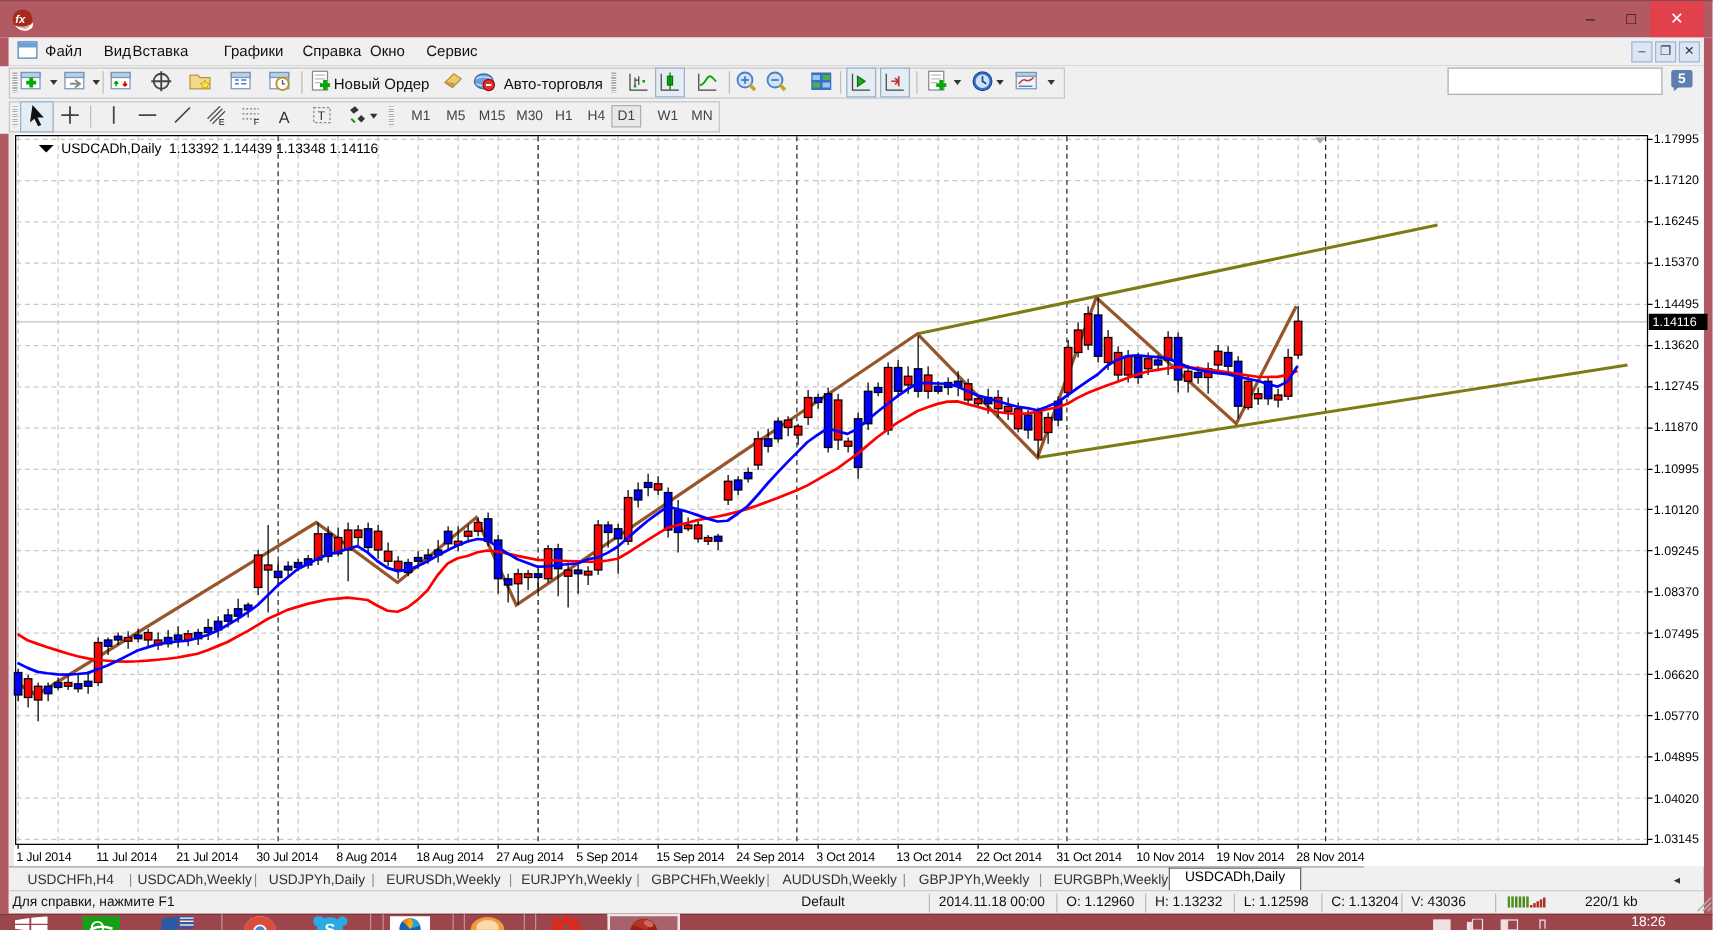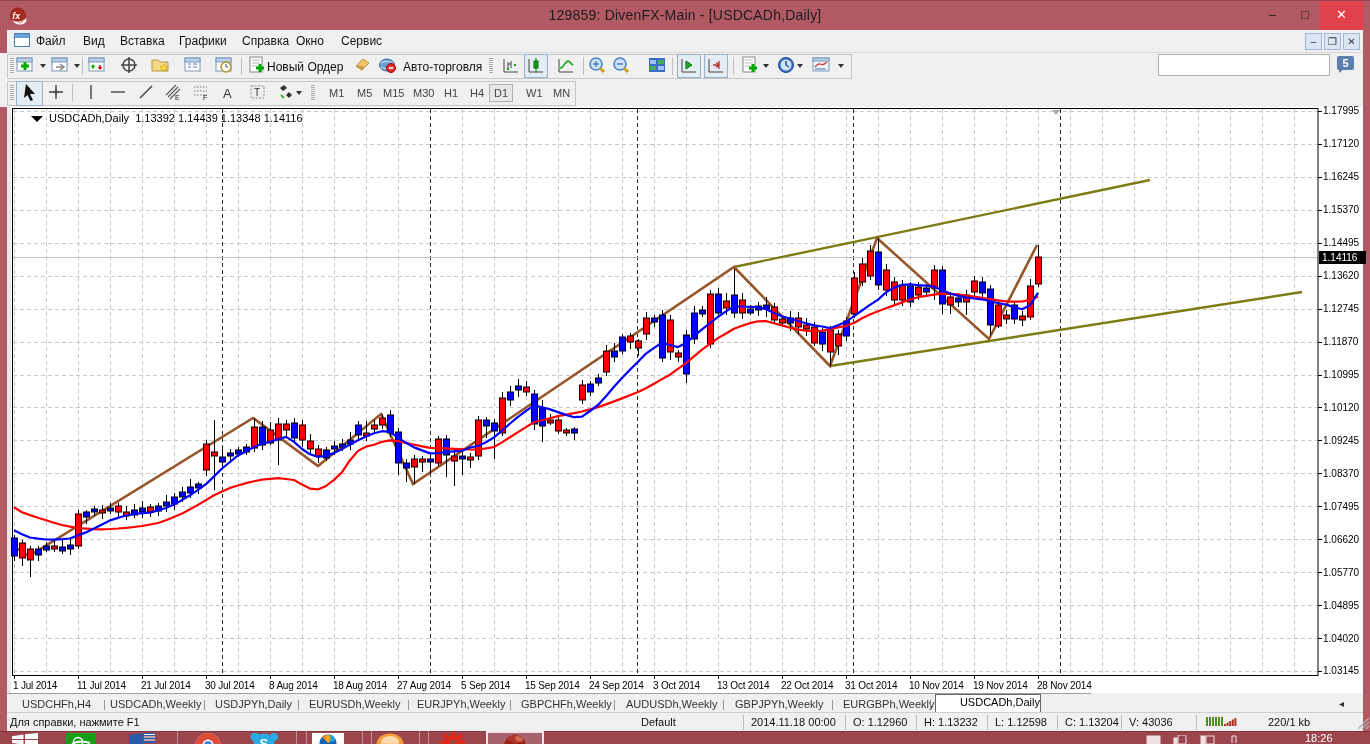--- a/index.html
+++ b/index.html
@@ -19,50 +19,49 @@
 .grip{top:5px;width:4px;height:16px;background-image:repeating-linear-gradient(180deg,#aaa 0 1px,#f4f4f4 1px 2px)}
 .sep{top:4px;width:1px;height:18px;background:#c0c0c0}
 .tf{font-size:11px;color:#444;top:7px}
 .tf-on{border:1px solid #b0b0b0;background:#e8e8e8;padding:2px 4px;top:4px}
 .ddarrow{width:0;height:0;border-left:3px solid transparent;border-right:3px solid transparent;border-top:4px solid #333;top:11px}
 #searchbox{left:1158px;top:1px;width:172px;height:22px;background:#fff;border:1px solid #b0b0b0}
 #gray-top{left:7px;top:107px;width:1356px;height:586px;background:#e9e9e9}
 #tabsbar{left:7px;top:693px;width:1084px;height:19px;background:#f0f0f0;border-top:1px solid #a0a0a0}
 .tab{font-size:11px;color:#333;top:4px}
 .tabsep{color:#888;font-size:11px;top:4px}
-#activetab{top:0px;height:19px;background:#fff;border:1px solid #666;border-bottom:none;font-size:11px;color:#000;text-align:right;padding-top:1px}
+#activetab{top:0px;height:19px;background:#fff;border:1px solid #666;border-bottom:none;font-size:11px;color:#000;text-align:center;padding-top:1px}
 #statusbar{left:7px;top:712px;width:1356px;height:37px;background:#f0f0f0;border-top:1px solid #cecece}
 .st{font-size:11px;color:#111;top:3px}
 .stsep{top:2px;width:1px;height:15px;background:#bbb}
 #taskbar{left:0;top:731px;width:1370px;height:13px;background:#9c454d}
 #clock{color:#fff;font-size:11px}
 svg text{font-family:"Liberation Sans",sans-serif}
 </style></head>
 <body>
 <div id="page">
   <div class="abs" id="titlebar">
     <svg class="abs" style="left:9px;top:6px" width="20" height="19">
         <circle cx="9" cy="8.5" r="8" fill="#a52a1d"></circle>
         <path d="M3 13c4 3 11 3 14-2 1.5 3-1 6-5 6.5C8 18 4.5 16 3 13z" fill="#fff"></path>
         <path d="M5 13c3 2 8 1.5 10-1l-1 3c-2 2-6 1.5-9-2z" fill="#e9a8a0"></path>
         <text x="3.2" y="11.5" font-size="9" font-style="italic" font-weight="bold" fill="#fff" font-family="Liberation Serif,serif">fx</text>
       </svg>
-    <div class="abs" id="title-text">129859: DivenFX-Main - [USDCADh,Daily]</div>
     <div class="abs winbtn" style="left:1255px;width:35px;">–</div>
     <div class="abs winbtn" style="left:1290px;width:30px;">□</div>
     <div class="abs winbtn" id="btn-close" style="left:1320px;width:43px;">✕</div>
   </div>
   <div class="abs" id="borderL"></div>
   <div class="abs" id="borderR"></div>
   <div class="abs" id="menubar">
     <div class="abs" style="left:7px;top:3px;width:16px;height:14px;border:1px solid #4a7ebb;background:#fff"></div>
     <div class="abs" style="left:8px;top:4px;width:14px;height:4px;background:#6ba1d8"></div>
     <div class="abs menu-item" style="left:29px">Файл</div>
     <div class="abs menu-item" style="left:76px">Вид</div>
-    <div class="abs menu-item" style="left:113px">Вставка</div>
+    <div class="abs menu-item" style="left:99px">Вставка</div>
     <div class="abs menu-item" style="left:172px">Графики</div>
     <div class="abs menu-item" style="left:235px">Справка</div>
     <div class="abs menu-item" style="left:289px">Окно</div>
     <div class="abs menu-item" style="left:334px">Сервис</div>
     <div class="abs mdibtn" style="left:1298px">–</div>
     <div class="abs mdibtn" style="left:1317px">❐</div>
     <div class="abs mdibtn" style="left:1336px">✕</div>
   </div>
   <div class="abs" id="toolbar1">
     <div class="abs tb-box" style="left:7px;width:845px"></div>

